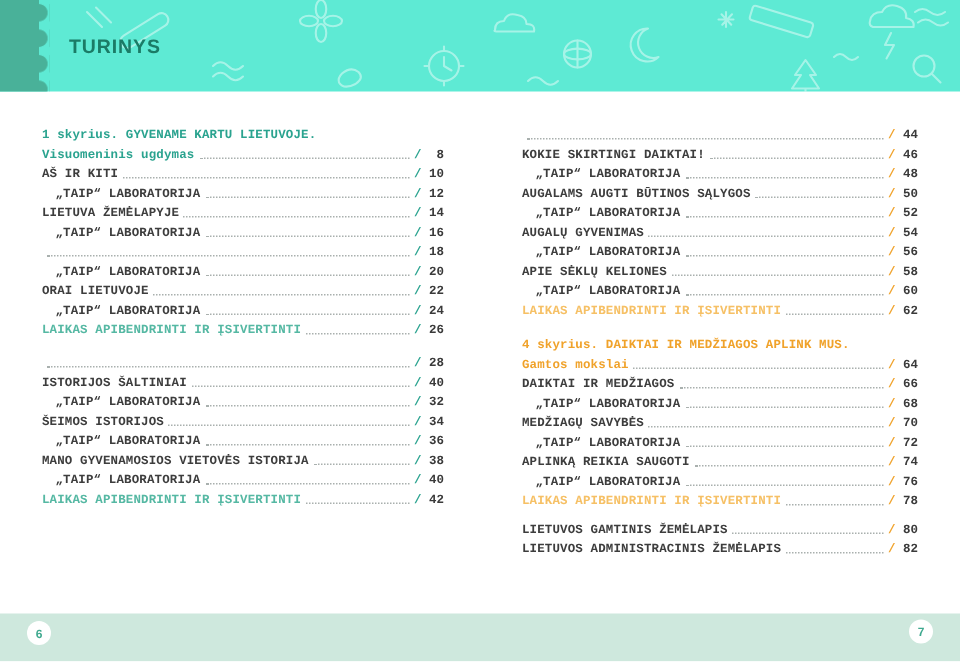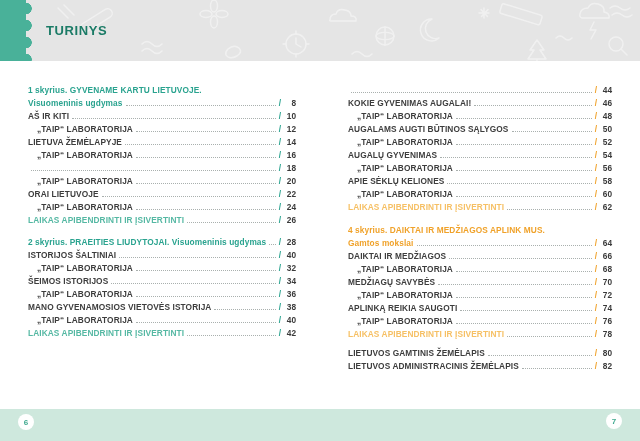--- a/index.html
+++ b/index.html
@@ -1,37 +1,37 @@
 <!DOCTYPE html>
 <html><head>
 <meta charset="utf-8">
 <style>
   html,body{margin:0;padding:0;background:#fff;}
   .page{position:relative;width:640px;height:441px;overflow:hidden;
         font-family:"Liberation Sans","DejaVu Sans",sans-serif;background:#fff;}
 
   
-  .header{position:absolute;top:0;left:0;right:0;height:61px;background:#e5e5e5;}
+  .header{position:absolute;top:0;left:0;right:0;height:61px;background:#5eead4;}
   .doodles{position:absolute;top:0;left:0;}
   .spine-strip{position:absolute;left:0;top:0;bottom:0;width:33px;}
   .spine-strip::before{content:"";position:absolute;left:0;top:0;bottom:0;width:26px;background:#49b199;}
   .spine-strip::after{content:"";position:absolute;left:26px;top:0;bottom:0;width:7px;
       background-image:radial-gradient(circle at 0 50%, #49b199 0 5.5px, rgba(0,0,0,0) 6px);
       background-size:7px 17px;background-repeat:repeat-y;}
   .title{position:absolute;left:46px;top:23px;margin:0;font-size:13px;font-weight:bold;
          letter-spacing:.6px;color:#1b7b66;}
 
   
   .main{position:absolute;top:82px;left:28px;right:28px;display:flex;}
   .col-left{width:268px;margin-right:52px;}
   .col-right{flex:1;}
   .section{--accent:#2aa38f;--accent-light:#57b9a5;}
   .section.accent-teal{--accent:#2aa38f;--accent-light:#55b8a3;}
   .section.accent-orange{--accent:#f0a22a;--accent-light:#f6c065;}
-  .row{display:flex;align-items:flex-end;height:13px;font-size:8.3px;font-weight:bold;color:#3d3d3d;}
+  .row{display:flex;align-items:flex-end;height:13px;font-size:8.3px;font-weight:bold;color:#3d3d3d;font-family:Liberation Mono, monospace;}
   .row .label{white-space:nowrap;letter-spacing:.1px;}
   .row.indent .label{padding-left:9px;}
   .row.heading .label{color:var(--accent);}
   .row.summary .label{color:var(--accent-light);}
   .leader{flex:1 1 6px;min-width:6px;border-bottom:1.6px dotted #a9b0ae;margin:0 3px 2.5px 3px;}
   .pg{display:flex;align-items:flex-end;flex-shrink:0;}
   .slash{color:var(--accent);margin-right:3px;}
   .num{min-width:12px;text-align:right;color:#3a3a3a;}
 
   
@@ -172,21 +172,20 @@
             <span class="label">LAIKAS APIBENDRINTI IR ĮSIVERTINTI</span>
             <span class="leader"></span>
             <span class="pg">
               <span class="slash">/</span>
               <span class="num">26</span>
             </span>
           </div>
         </div>
         <div class="section accent-teal" style="margin-top: 9px;">
           <div class="row heading">
-            <span class="label">2 skyrius. PRAEITIES LIUDYTOJAI. Visuomeninis ugdymas</span>
             <span class="leader"></span>
             <span class="pg">
               <span class="slash">/</span>
               <span class="num">28</span>
             </span>
           </div>
           <div class="row item">
             <span class="label">ISTORIJOS ŠALTINIAI</span>
             <span class="leader"></span>
             <span class="pg">
@@ -247,21 +246,21 @@
     <div class="col col-right" id="col-right">
         <div class="section accent-orange">
           <div class="row heading">
             <span class="leader"></span>
             <span class="pg">
               <span class="slash">/</span>
               <span class="num">44</span>
             </span>
           </div>
           <div class="row item">
-            <span class="label">KOKIE GYVENIMAS AUGALAI!</span>
+            <span class="label">KOKIE SKIRTINGI DAIKTAI!</span>
             <span class="leader"></span>
             <span class="pg">
               <span class="slash">/</span>
               <span class="num">46</span>
             </span>
           </div>
           <div class="row item indent">
             <span class="label">„TAIP“ LABORATORIJA</span>
             <span class="leader"></span>
             <span class="pg">

